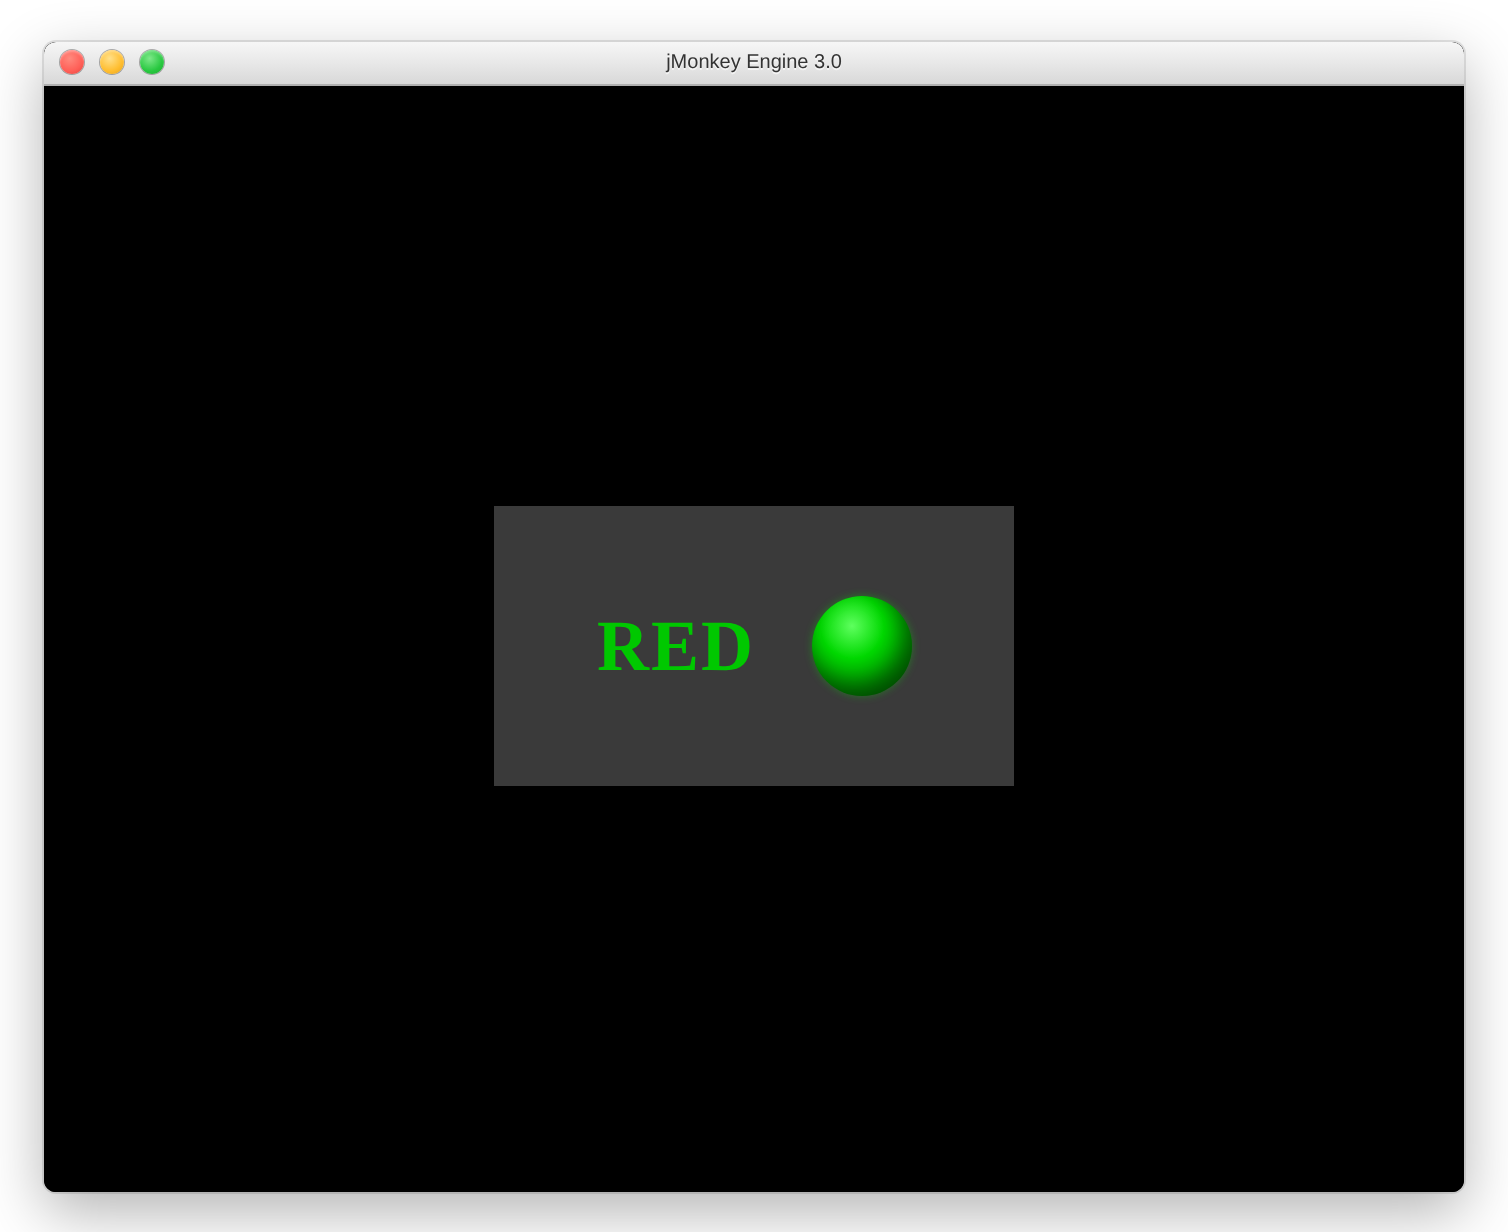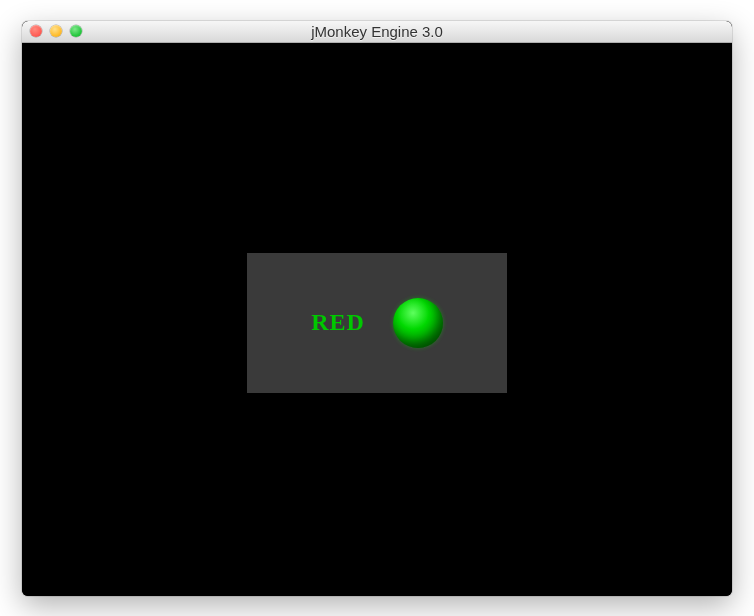--- a/index.html
+++ b/index.html
@@ -49,21 +49,21 @@
       box-shadow: inset 0 1px 1px rgba(255,255,255,0.3), 0 0 0 0.5px rgba(0,0,0,0.3);
     }
     .tl-close { background: radial-gradient(circle at 40% 35%, #ff8a7e, #ff5f57 60%, #e0443e); }
     .tl-min { background: radial-gradient(circle at 40% 35%, #ffe08a, #ffbd2e 60%, #e0a020); }
     .tl-max { background: radial-gradient(circle at 40% 35%, #7ee88a, #28c840 60%, #1fa82e); }
     .window-title {
       position: absolute;
       left: 0;
       right: 0;
       text-align: center;
-      font-size: 15px;
+      font-size: 10px;
       color: #333;
       pointer-events: none;
       text-shadow: 0 1px 0 rgba(255,255,255,0.6);
     }
     .viewport {
       flex: 1;
       background: #000000;
       position: relative;
     }
     .panel {
@@ -75,21 +75,21 @@
       background: #3a3a3a;
       display: flex;
       align-items: center;
       justify-content: center;
       gap: 28px;
     }
     .panel-text {
       color: #00c800;
       font-family: Georgia, 'Times New Roman', serif;
       font-weight: bold;
-      font-size: 24px;
+      font-size: 36px;
       letter-spacing: 1px;
     }
     .sphere {
       width: 50px;
       height: 50px;
       border-radius: 50%;
       background: radial-gradient(circle at 40% 30%, #5eff5e 0%, #00d800 35%, #009800 65%, #006000 90%);
       box-shadow: 0 0 4px rgba(0,255,0,0.3), inset -4px -6px 10px rgba(0,40,0,0.5);
     }
   </style>

